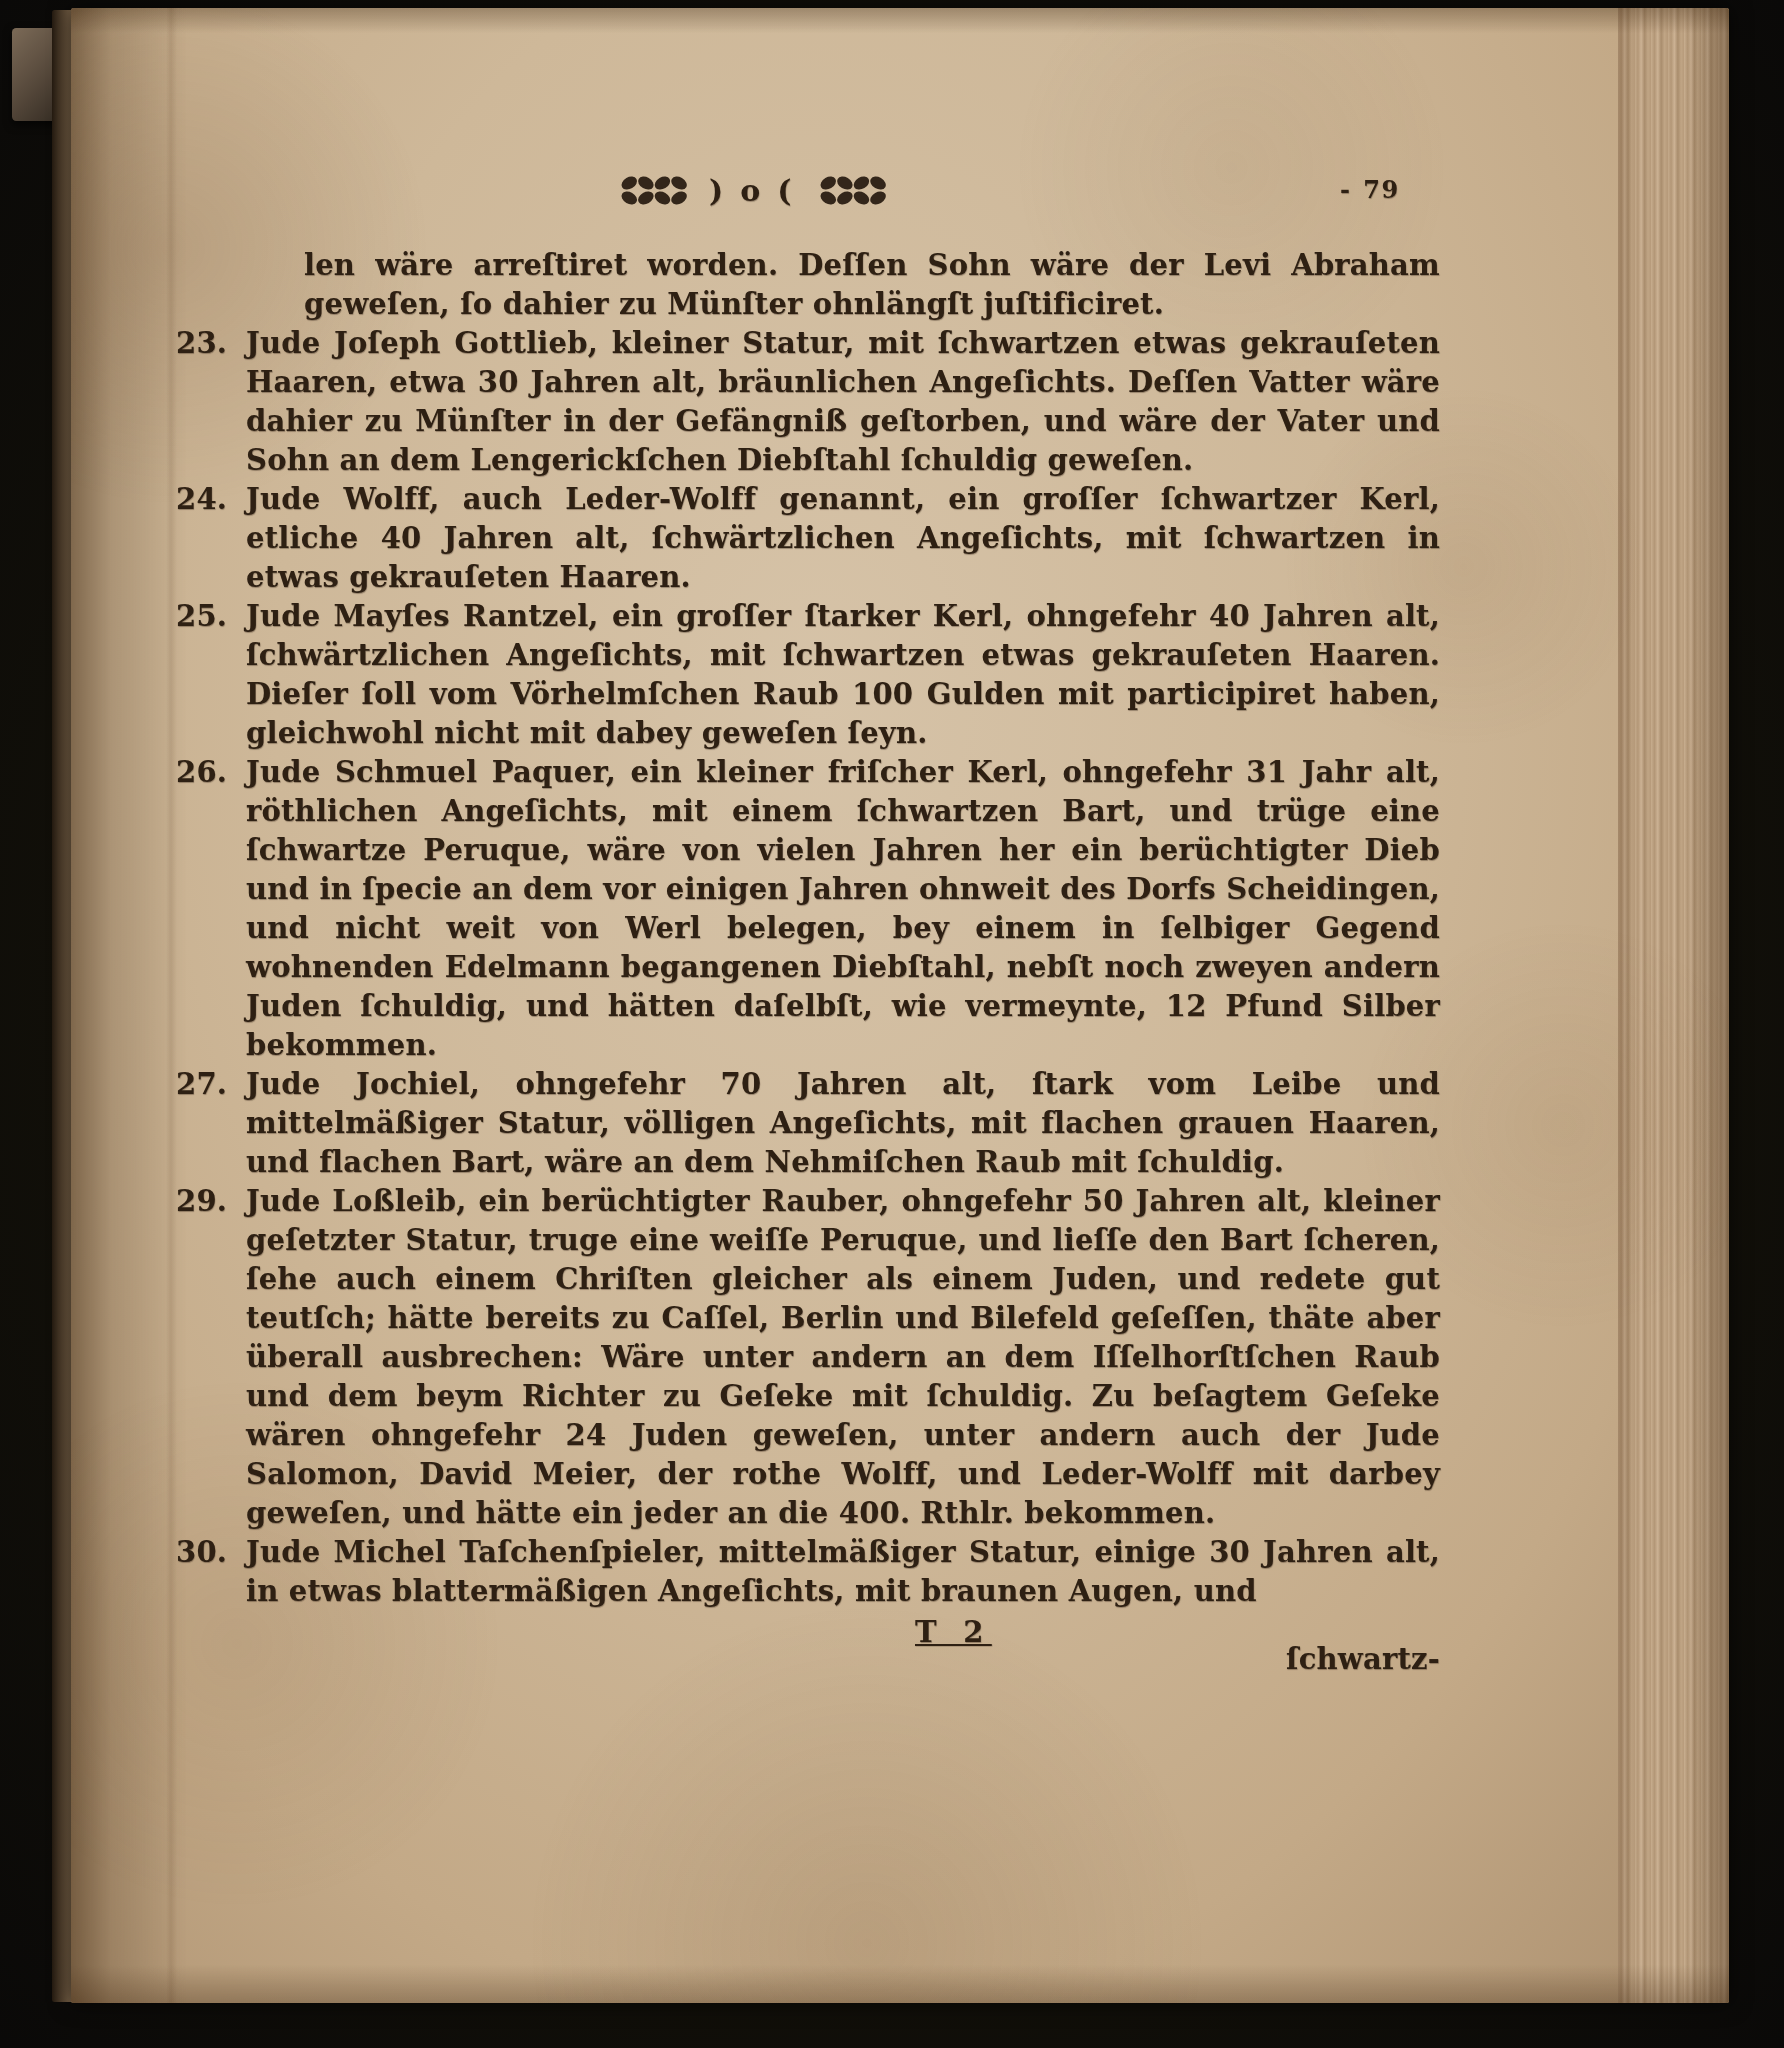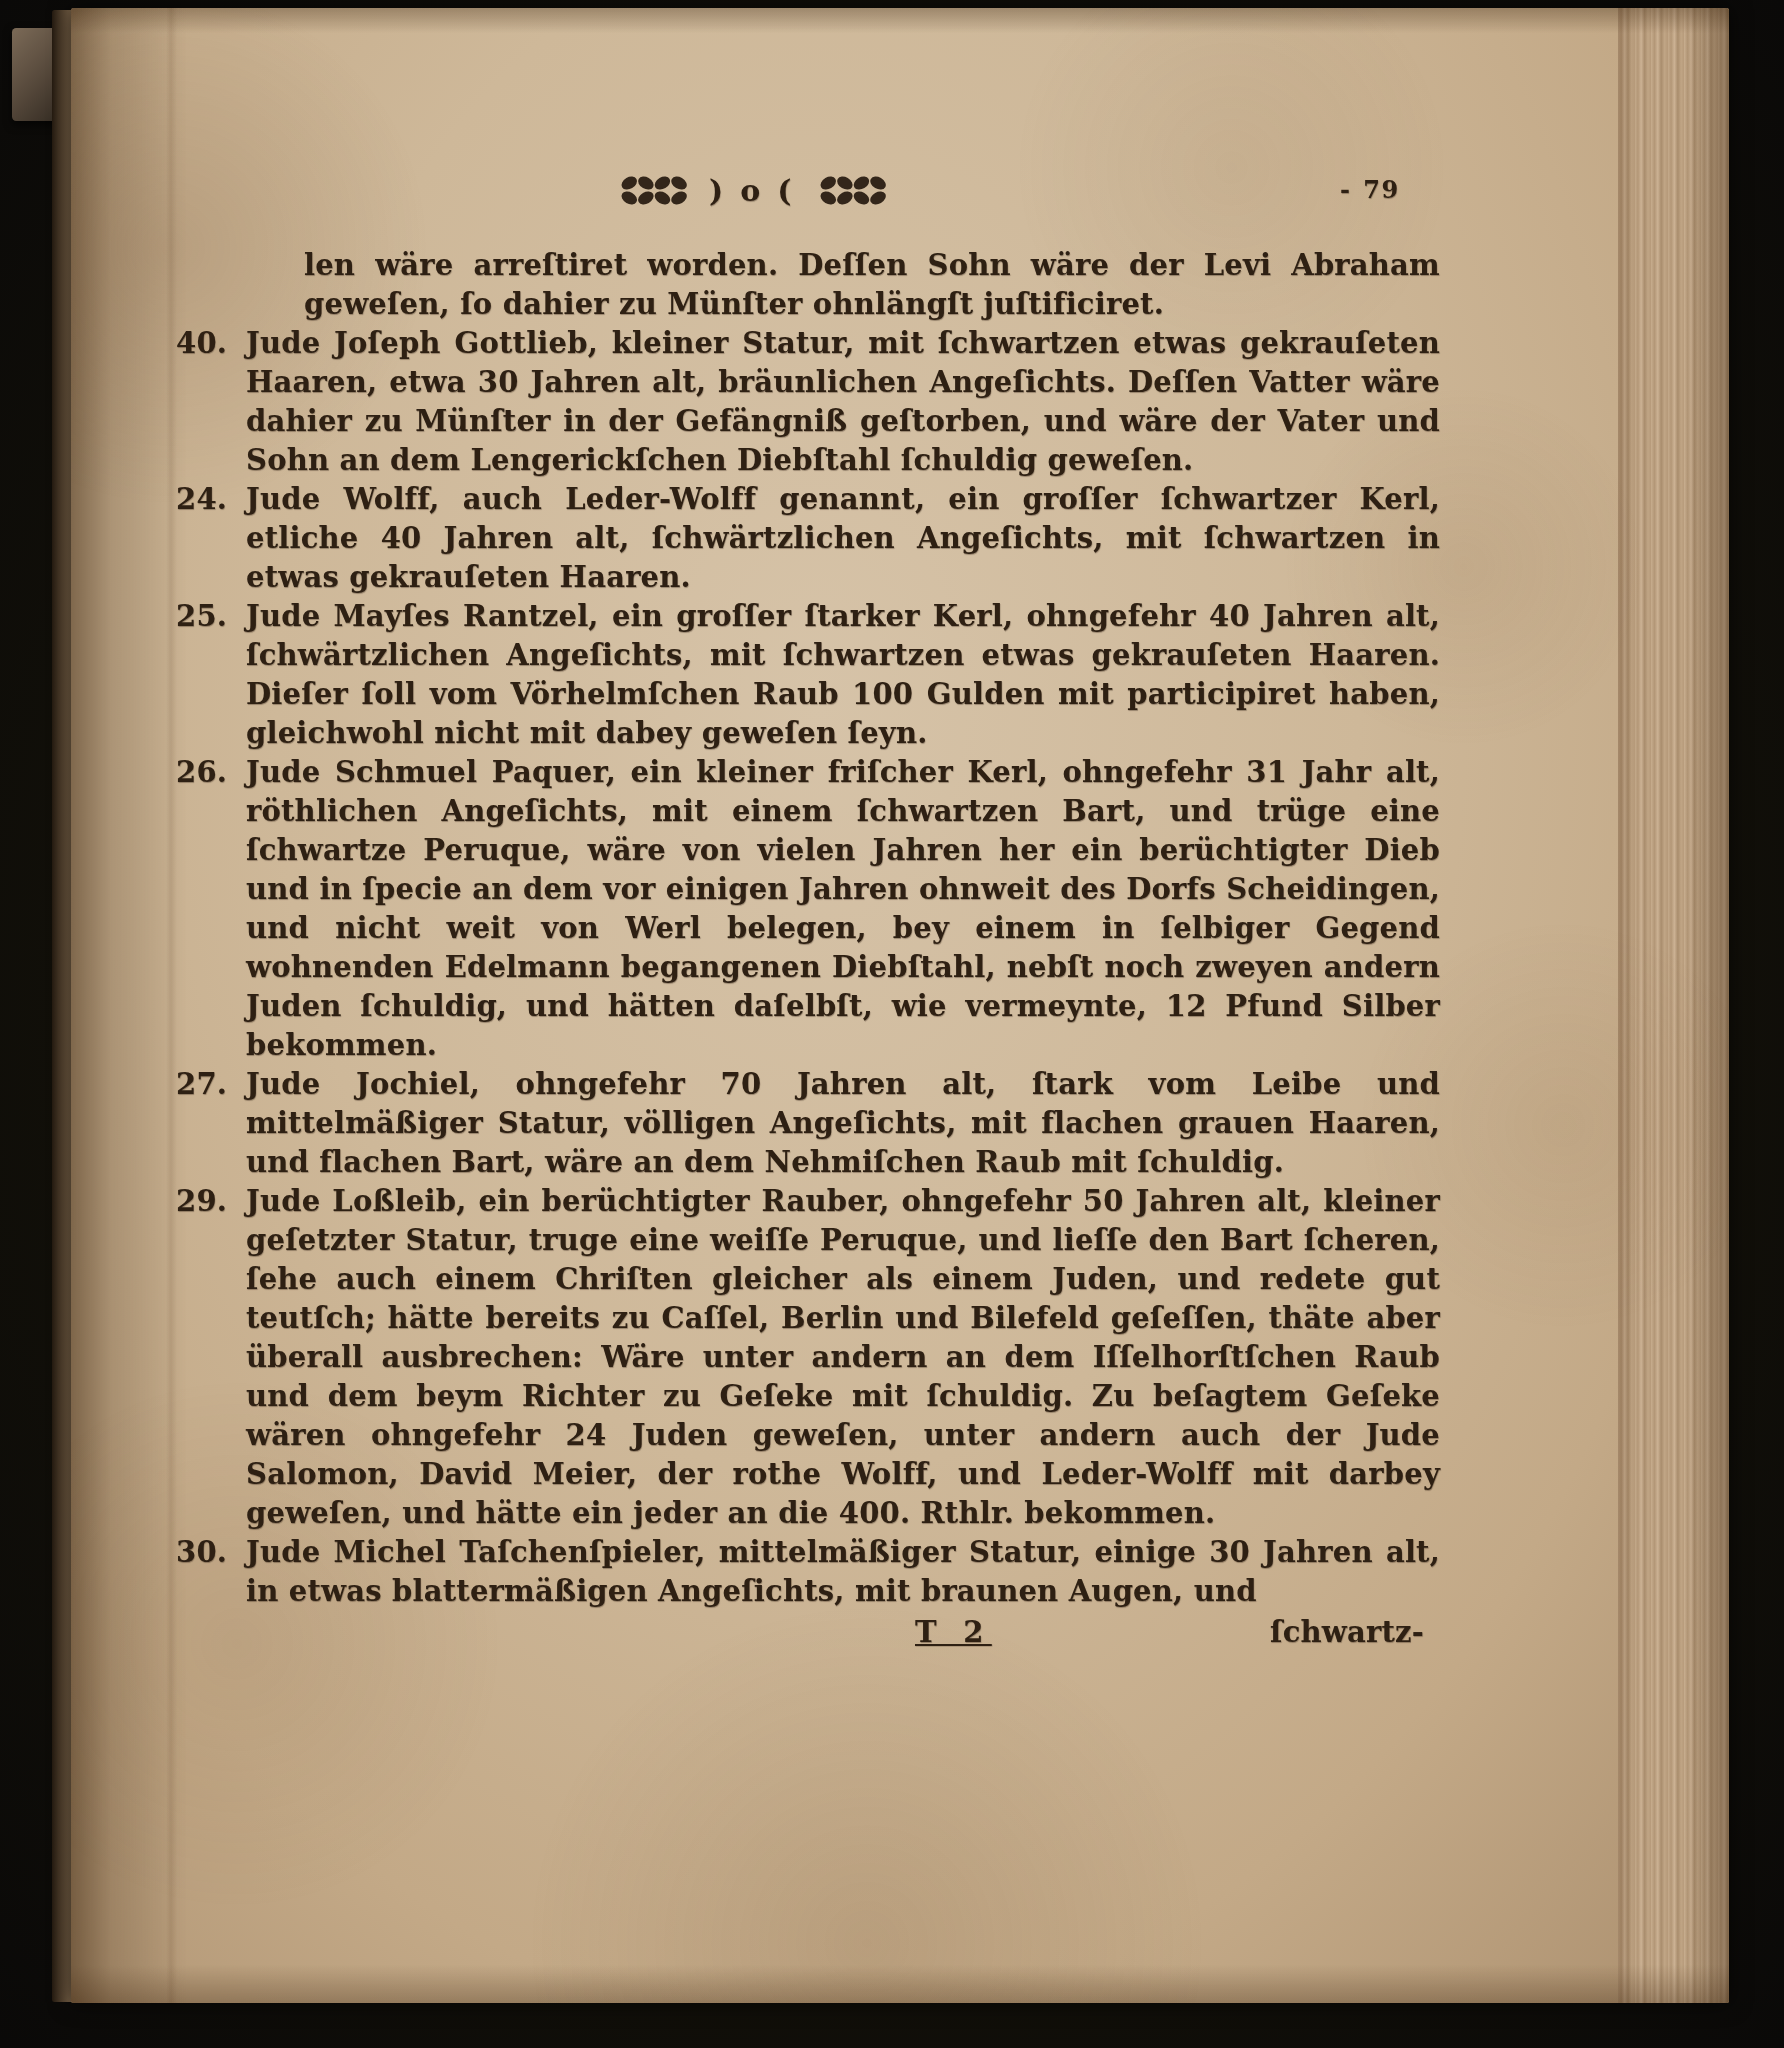--- a/index.html
+++ b/index.html
@@ -81,21 +81,21 @@
   .page-dash{display:inline-block;margin-right:11.6px;}
   .continuation{
     margin:6.6px 0 0 0;padding-left:128px;text-align:justify;
   }
   .entry{
     position:relative;margin:0;padding-left:70px;text-align:justify;
   }
   .entry .num{position:absolute;left:0;top:0;}
   .footer-row{position:relative;height:42px;margin-top:1.7px;}
   .sig{position:absolute;left:739px;letter-spacing:8.3px;text-decoration:underline;}
-  .catchword{position:absolute;right:16px;}
+  .catchword{position:absolute;right:0;margin-top:27px;}
 </style>
 </head>
 <body>
 
 <div class="scene">
 
   <div class="cover-fragment"></div>
   <div class="under-page-edge"></div>
 
   <div class="page">
@@ -136,21 +136,21 @@
               </g>
             </svg>
           </span>
         </div>
         <span class="page-number"><span class="page-dash">-</span><span>79</span></span>
       </div>
 
       <p class="continuation">len wäre arreſtiret worden. Deſſen Sohn wäre der Levi Abraham geweſen, ſo dahier zu Münſter ohnlängſt juſtificiret.</p>
 
       <div class="entry">
-        <span class="num">40.</span>
+        <span class="num">23.</span>
         <span class="etext">Jude Joſeph Gottlieb, kleiner Statur, mit ſchwartzen etwas gekrauſeten Haaren, etwa 30 Jahren alt, bräunlichen Angeſichts. Deſſen Vatter wäre dahier zu Münſter in der Gefängniß geſtorben, und wäre der Vater und Sohn an dem Lengerickſchen Diebſtahl ſchuldig geweſen.</span>
       </div>
       <div class="entry">
         <span class="num">24.</span>
         <span class="etext">Jude Wolff, auch Leder-Wolff genannt, ein groſſer ſchwartzer Kerl, etliche 40 Jahren alt, ſchwärtzlichen Angeſichts, mit ſchwartzen in etwas gekrauſeten Haaren.</span>
       </div>
       <div class="entry">
         <span class="num">25.</span>
         <span class="etext">Jude Mayſes Rantzel, ein groſſer ſtarker Kerl, ohngefehr 40 Jahren alt, ſchwärtzlichen Angeſichts, mit ſchwartzen etwas gekrauſeten Haaren. Dieſer ſoll vom Vörhelmſchen Raub 100 Gulden mit participiret haben, gleichwohl nicht mit dabey geweſen ſeyn.</span>
       </div>

